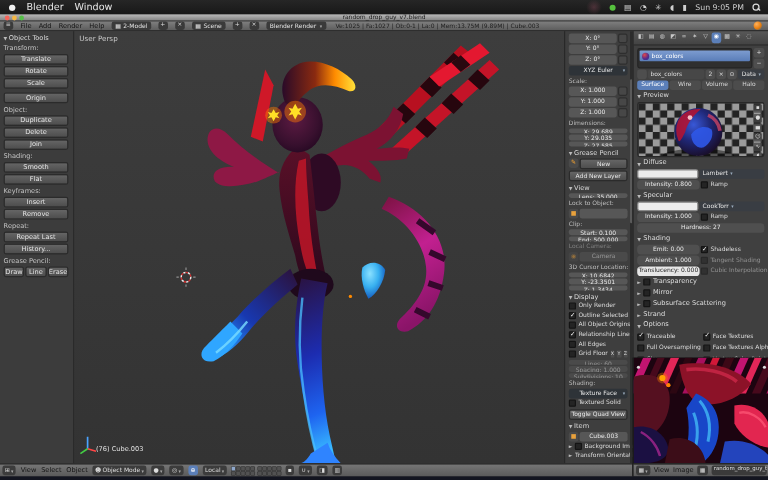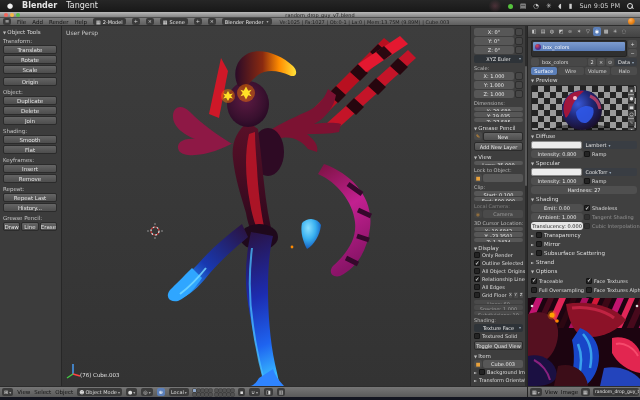--- a/index.html
+++ b/index.html
@@ -2,21 +2,21 @@
 <html><head>
 <meta charset="utf-8">
 <style>
   *{box-sizing:border-box;margin:0;padding:0}
   html,body{width:640px;height:400px;overflow:hidden}
   body{position:relative;font-family:"DejaVu Sans",sans-serif;background:#3a3a3a;color:#ddd;font-size:6px}
 
   
   .menubar{position:absolute;left:0;top:0;width:640px;height:12px;background:linear-gradient(#262626,#181818);display:flex;align-items:center;gap:9px;padding:0 7px;color:#e6e6e6;font-size:8px;line-height:12px}
   .mb-apple{color:#f0f0f0;font-size:7px}
-  .mb-app{font-weight:bold}
+  .mb-app{font-weight:normal}
   .mb-right{margin-left:auto;display:flex;gap:7px;align-items:center;font-size:6.5px;color:#cfcfcf}
   .dot-green{width:5px;height:5px;border-radius:50%;background:#56c23e}
   .mb-blur{position:absolute;left:488px;top:0;width:14px;height:12px;background:radial-gradient(circle,#a4556a55,transparent 70%)}
   .mag{width:6px;height:6px;position:relative}
   .mag::before{content:"";position:absolute;left:0;top:0;width:4px;height:4px;border:1px solid #ddd;border-radius:50%}
   .mag::after{content:"";position:absolute;left:4px;top:4px;width:2.5px;height:1px;background:#ddd;transform:rotate(45deg)}
 
   
   .titlebar{position:absolute;left:0;top:12px;width:640px;height:6px;background:linear-gradient(#b9b9b9,#848484);border-bottom:1px solid #4f4f4f}
   .tl{position:absolute;top:1px;width:4px;height:4px;border-radius:50%}
@@ -121,21 +121,21 @@
   .uvname{background:#3a3a3a;color:#e0e0e0;border-radius:2px;height:8px;line-height:8px;padding:0 2px;font-size:4.5px;white-space:nowrap;overflow:hidden;max-width:58px}
 
   .bottomstrip{position:absolute;left:0;top:397px;width:640px;height:3px;background:#131520}
 </style>
 </head>
 <body>
 
 <div class="menubar">
   <span class="mb-apple">●</span>
   <span class="mb-app">Blender</span>
-  <span>Tangent</span>
+  <span>Window</span>
   <span class="mb-blur"></span>
   <div class="mb-right">
     <span class="dot-green"></span>
     <span>▤</span>
     <span>◔</span>
     <span>✳</span>
     <span>◖</span>
     <span>▮</span>
     <span>Sun 9:05 PM</span>
     <span class="mag"></span>

